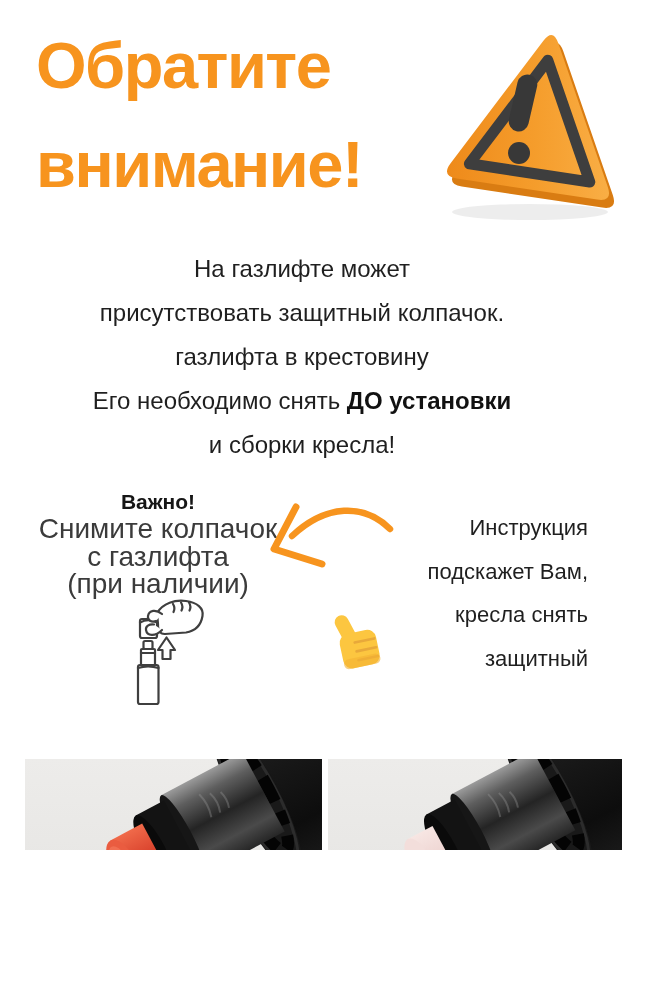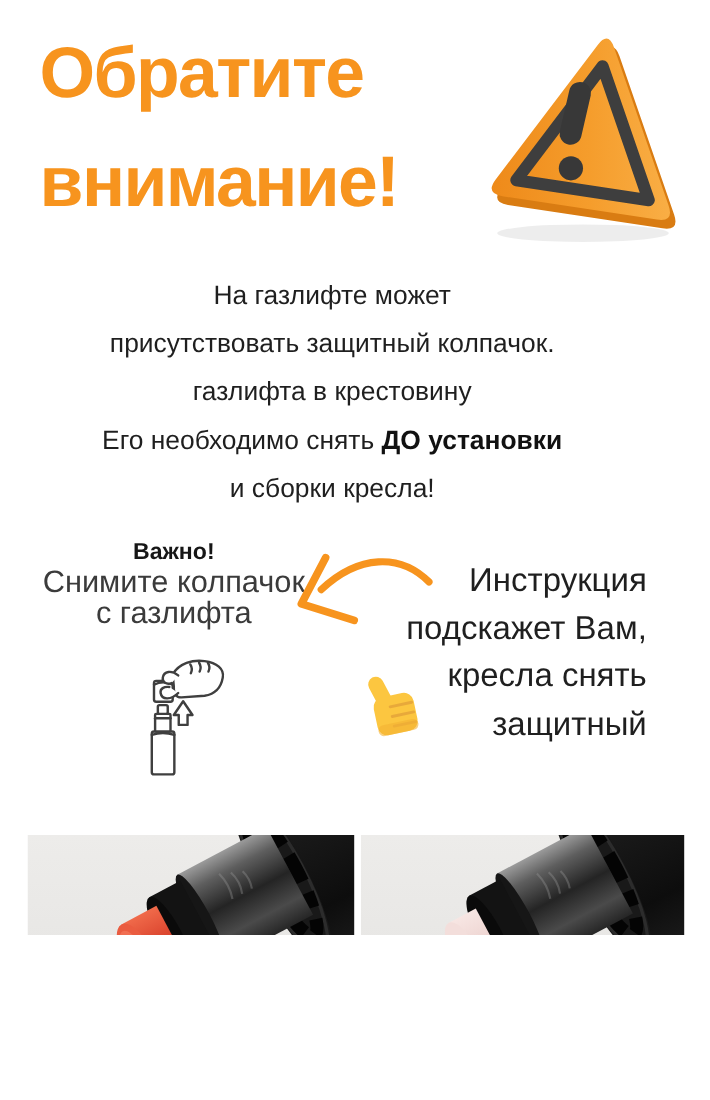--- a/index.html
+++ b/index.html
@@ -20,21 +20,21 @@
   .notice b{font-weight:bold;color:#111;}
   .important{
     position:absolute;left:38px;top:489px;width:240px;text-align:center;
   }
   .important .t{font-weight:bold;font-size:21px;line-height:26px;color:#161616;}
   .important .l{font-size:28px;line-height:27.5px;color:#3b3b3b;}
   .picto{position:absolute;left:118px;top:596px;width:100px;height:118px;}
   .arrow-up{position:absolute;left:262px;top:495px;width:132px;height:78px;}
   .instruction{
     position:absolute;left:330px;top:506px;width:258px;text-align:right;
-    font-size:30px;line-height:43.5px;color:#1f1f1f;
+    font-size:22px;line-height:43.5px;color:#1f1f1f;
   }
   .thumb{position:absolute;left:324px;top:602px;width:66px;height:74px;}
   .photo-left{position:absolute;left:25px;top:759px;width:297px;height:201px;}
   .photo-right{position:absolute;left:328px;top:759px;width:294px;height:201px;}
   .arrow-bottom{position:absolute;left:225px;top:885px;width:120px;height:92px;z-index:5;}
 </style>
 </head>
 <body>
 
 <div class="canvas">
@@ -65,20 +65,21 @@
     <div>присутствовать защитный колпачок.</div>
     <div>газлифта в крестовину</div>
     <div><span>Его необходимо снять </span><b>ДО установки</b></div>
     <div>и сборки кресла!</div>
   </div>
 
   <div class="important">
     <div class="t">Важно!</div>
     <div class="l">Снимите колпачок</div>
     <div class="l">с газлифта</div>
+    <div class="l">(при наличии)</div>
   </div>
 
   <svg class="picto" viewBox="0 0 100 118">
     <g fill="#ffffff" stroke="#3f3f3f" stroke-width="2.2" stroke-linejoin="round" stroke-linecap="round">
       <rect x="20" y="69" width="20.5" height="39" rx="2"></rect>
       <path d="M20 72 Q30 68.8 40.5 72" fill="none"></path>
       <rect x="23" y="53" width="14" height="16" rx="1"></rect>
       <line x1="23" y1="57" x2="37" y2="57"></line>
       <rect x="25.5" y="45" width="9" height="8" rx="1.5"></rect>
       <path d="M44.5 63 L44.5 54 L40 54 L48.5 41.5 L57 54 L52.5 54 L52.5 63 Z"></path>

